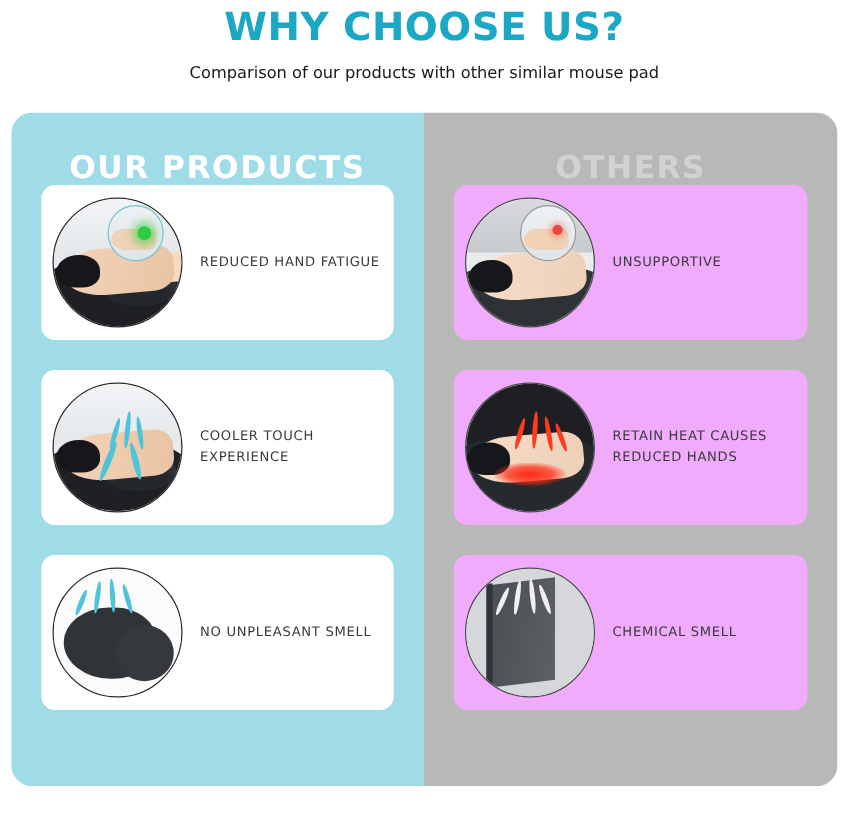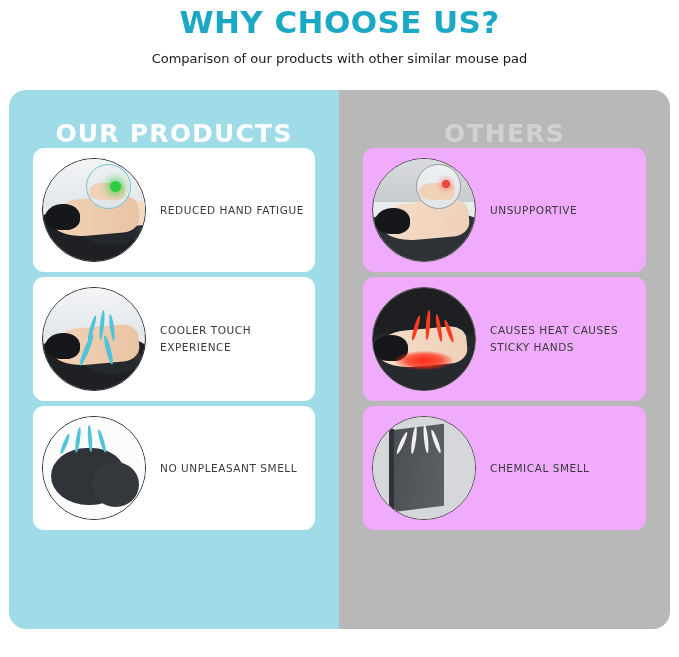--- a/index.html
+++ b/index.html
@@ -67,21 +67,21 @@
     box-sizing: border-box;
   }
   .col-ours .col-head { color: #ffffff; }
   .col-others .col-head { color: #D2D2D2; }
 
   .card-list {
     padding: 0 24px;
     margin-top: 16px;
     display: flex;
     flex-direction: column;
-    gap: 5px;
+    gap: 24px;
   }
   .card {
     display: flex;
     align-items: center;
     border-radius: 11px;
     height: 124px;
     box-sizing: border-box;
     padding-left: 9px;
   }
   .col-ours .card { background: #ffffff; }
@@ -292,21 +292,21 @@
             <div class="pad-flat" style="height:70%;background:#26292d;bottom:-14%;"></div>
             <div class="hand hand-pale" style="top:40%;left:4%;width:88%;"></div>
             <div class="mouse" style="bottom:28%;left:0%;"></div>
             <div class="glow-red"></div>
             <div class="ray ray-red" style="left:40%;top:26%;width:4px;height:26px;transform:rotate(16deg);"></div>
             <div class="ray ray-red" style="left:52%;top:22%;width:4px;height:30px;transform:rotate(4deg);"></div>
             <div class="ray ray-red" style="left:63%;top:25%;width:4px;height:28px;transform:rotate(-10deg);"></div>
             <div class="ray ray-red" style="left:73%;top:30%;width:4px;height:24px;transform:rotate(-20deg);"></div>
           </div>
         </div>
-        <div class="card-label">CAUSES HEAT CAUSES STICKY HANDS</div>
+        <div class="card-label">RETAIN HEAT CAUSES REDUCED HANDS</div>
       </div>
 
       <div class="card">
         <div class="thumb">
           <div class="scene" style="background:#d5d7da;">
             <div class="sheet"></div>
             <div class="sheet-edge"></div>
             <div class="ray ray-white" style="left:26%;top:14%;width:4px;height:24px;transform:rotate(24deg);"></div>
             <div class="ray ray-white" style="left:38%;top:9%;width:4px;height:28px;transform:rotate(8deg);"></div>
             <div class="ray ray-white" style="left:50%;top:8%;width:4px;height:28px;transform:rotate(-6deg);"></div>

